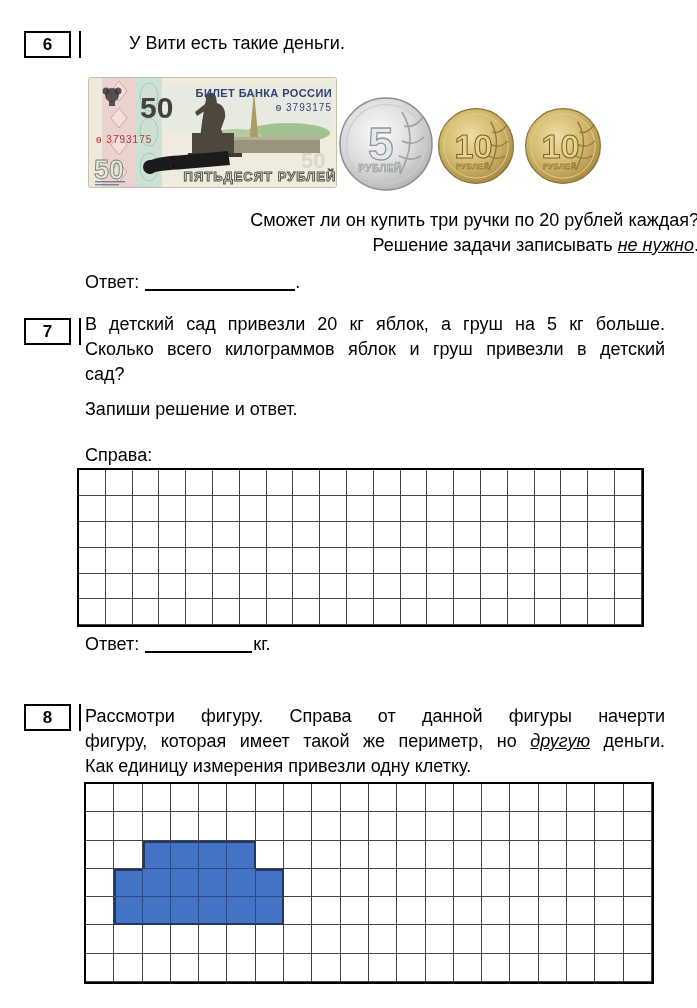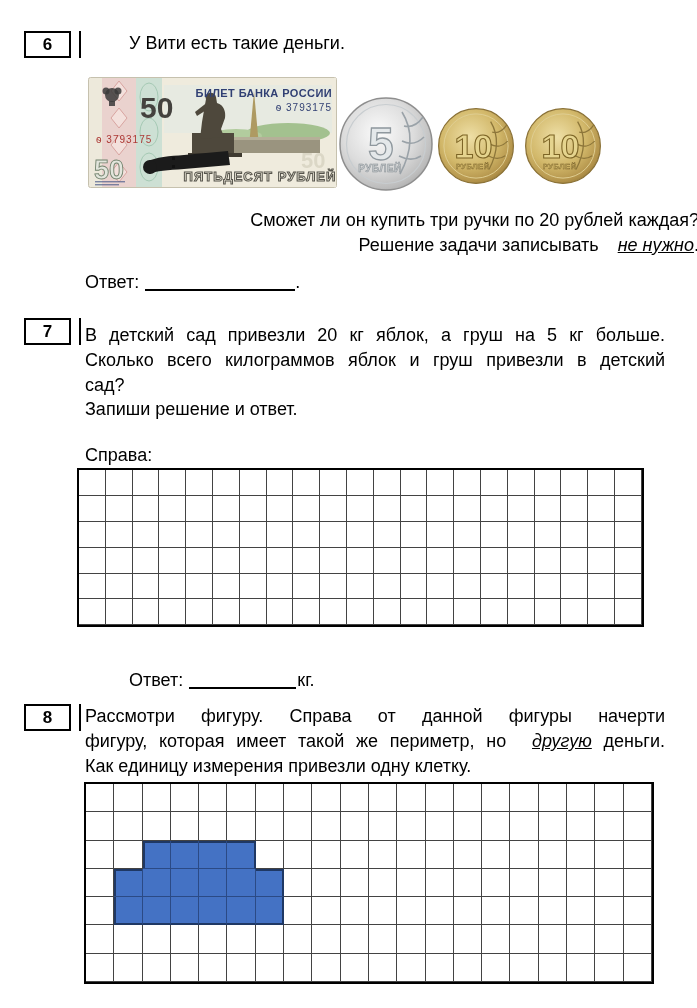--- a/index.html
+++ b/index.html
@@ -10,31 +10,31 @@
   .numbox{position:absolute;left:24px;width:47px;height:27px;border:2px solid #000;
           box-sizing:border-box;display:flex;align-items:center;justify-content:center;
           font-weight:bold;font-size:17px;background:#fff;}
   .numbox::after{content:"";position:absolute;top:-2px;right:-12px;height:27px;border-right:2px solid #000;}
   .box6{top:31px}.box7{top:318px}.box8{top:704px}
 
   .abs{position:absolute;}
   .t6-intro{left:85px;top:33px;margin-left:44px;}
   .q6{left:99px;top:208px;line-height:25px;width:600px;text-align:right;}
   .q6 .l2{margin-left:5px;}
-  .emph{font-style:italic;text-decoration:underline;margin-left:14px;}
+  .emph{font-style:italic;text-decoration:underline;}
 
   .ansline{white-space:nowrap;}
   .ans6{left:85px;top:272px;}
-  .ans7{left:85px;top:670px;margin-left:44px;}
+  .ans7{left:85px;top:634px;}
   .blank{display:inline-block;border-bottom:2px solid #000;height:17px;vertical-align:-3px;margin-left:6px;}
   .blank.w150{width:150px;}
   .blank.w107{width:107px;margin-right:1px;}
 
   .para{width:580px;line-height:25px;}
-  .p7{left:85px;top:323px;}
+  .p7{left:85px;top:312px;}
   .p8{left:85px;top:704px;}
   .jline{text-align:justify;text-align-last:justify;}
   .jlast{text-align:left;}
   .instr7{left:85px;top:399px;}
   .sol-label{left:85px;top:445px;}
 
   
   .grid{position:absolute;border:2px solid #000;background:#fff;}
   .grid7{left:77px;top:468px;}
   .grid8{left:84px;top:782px;}

